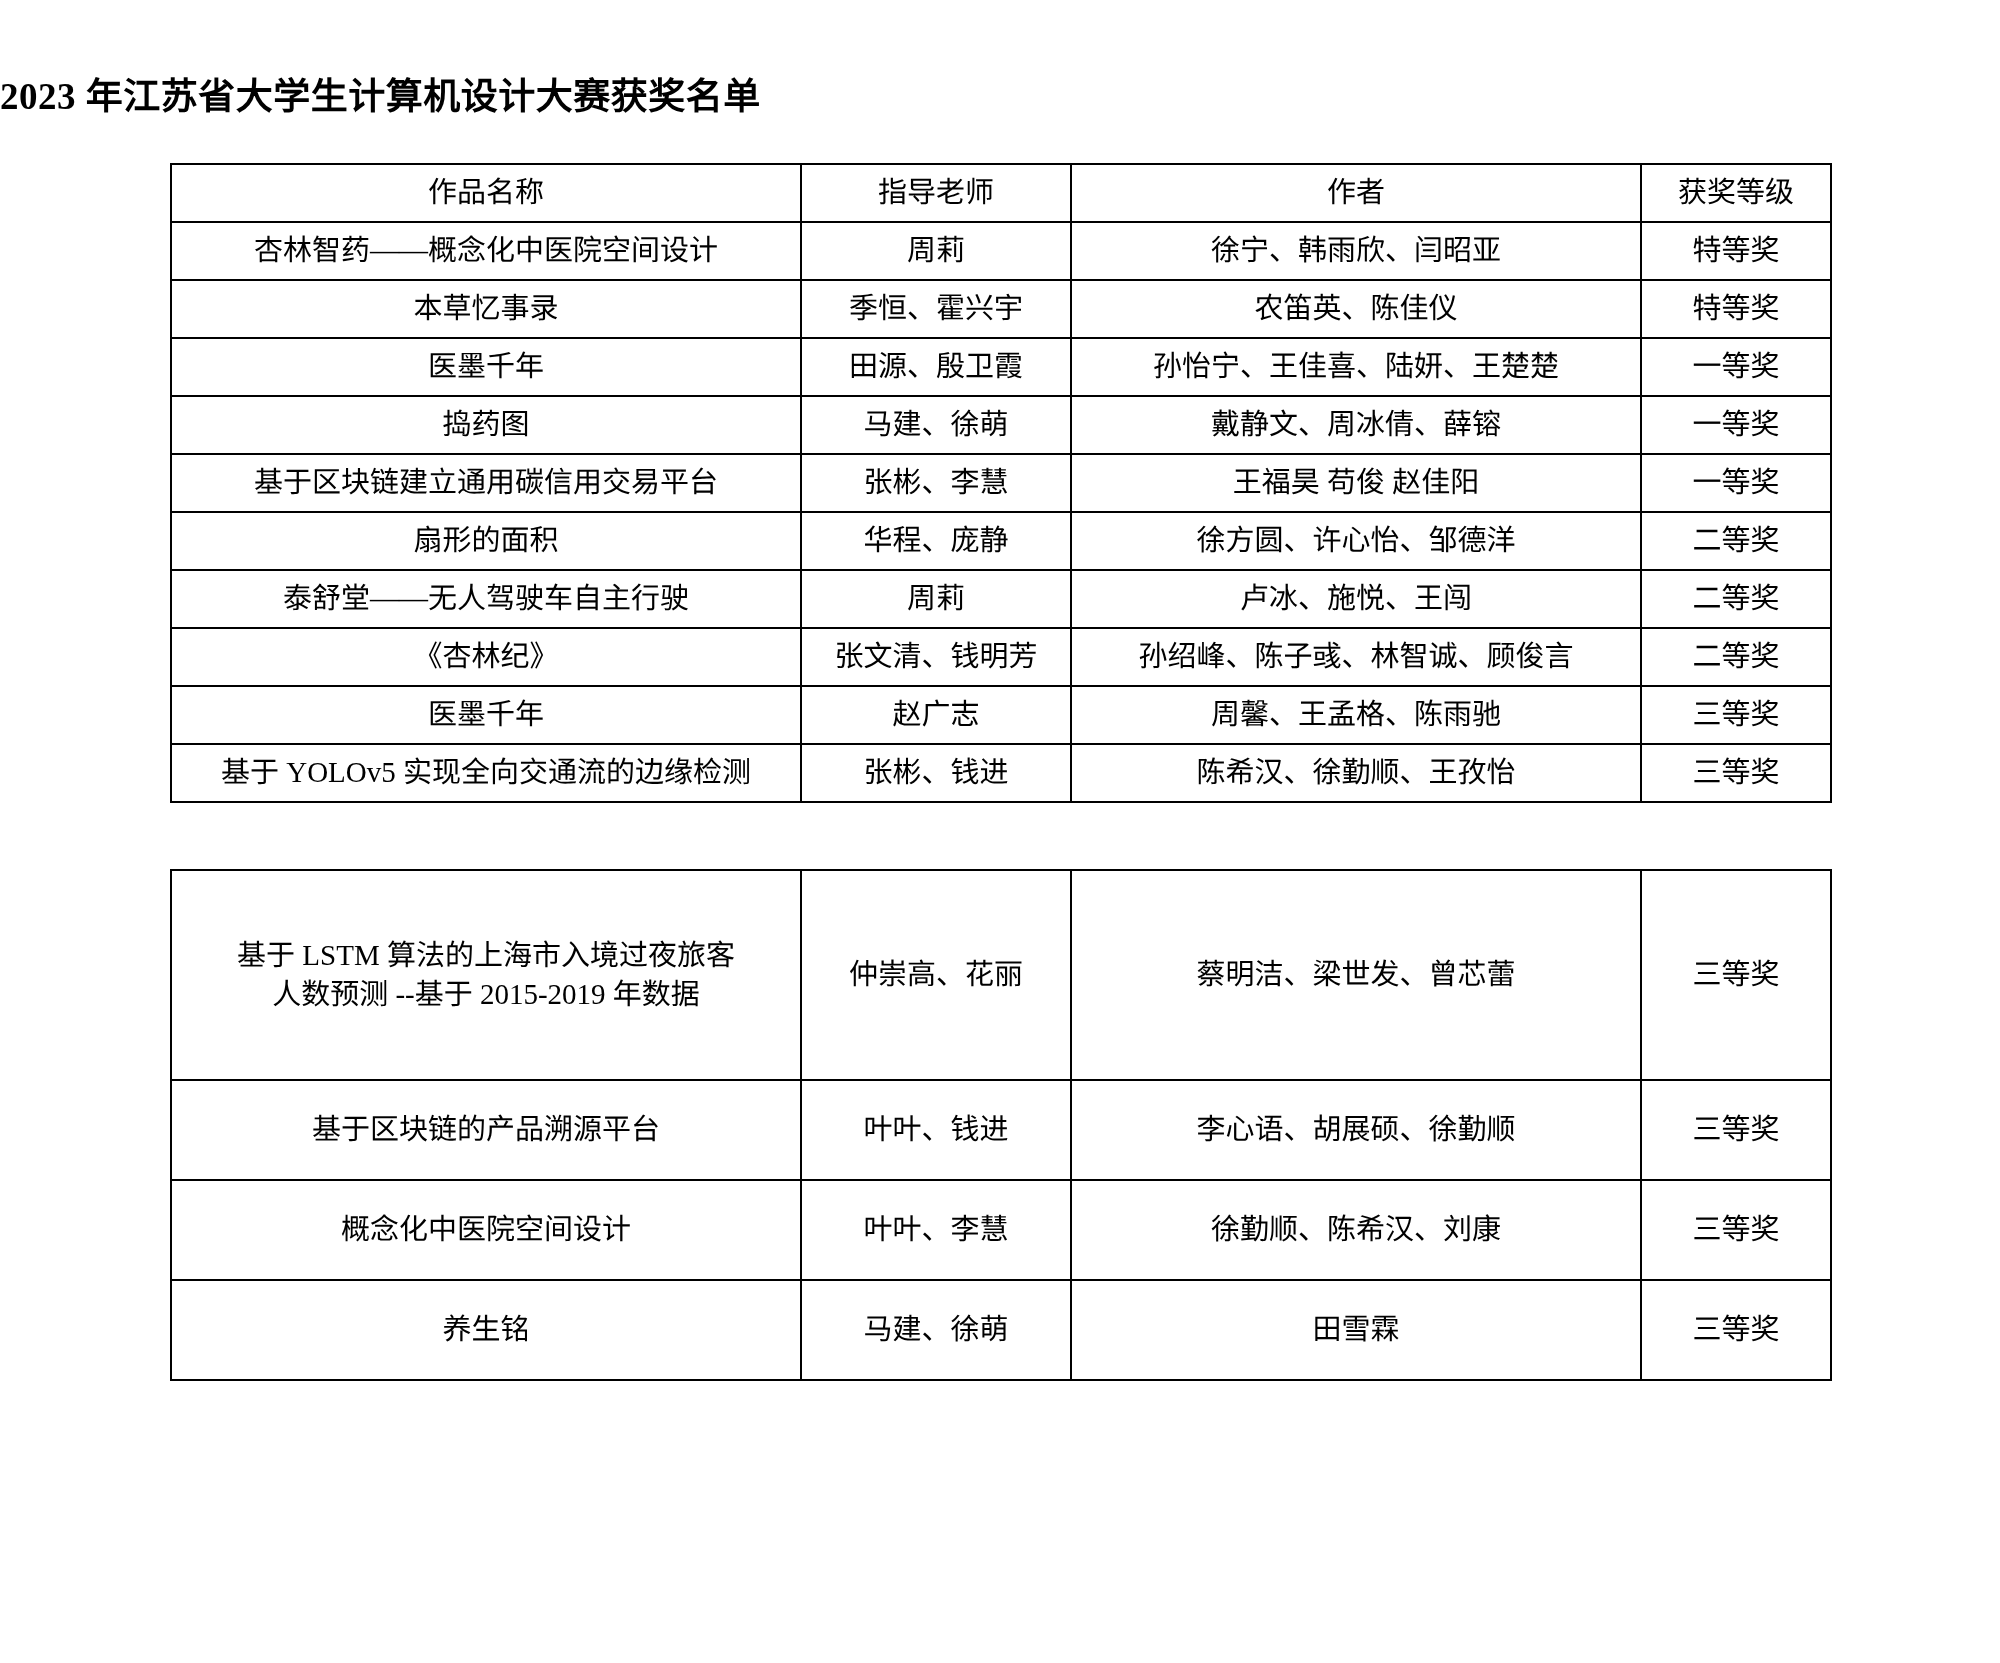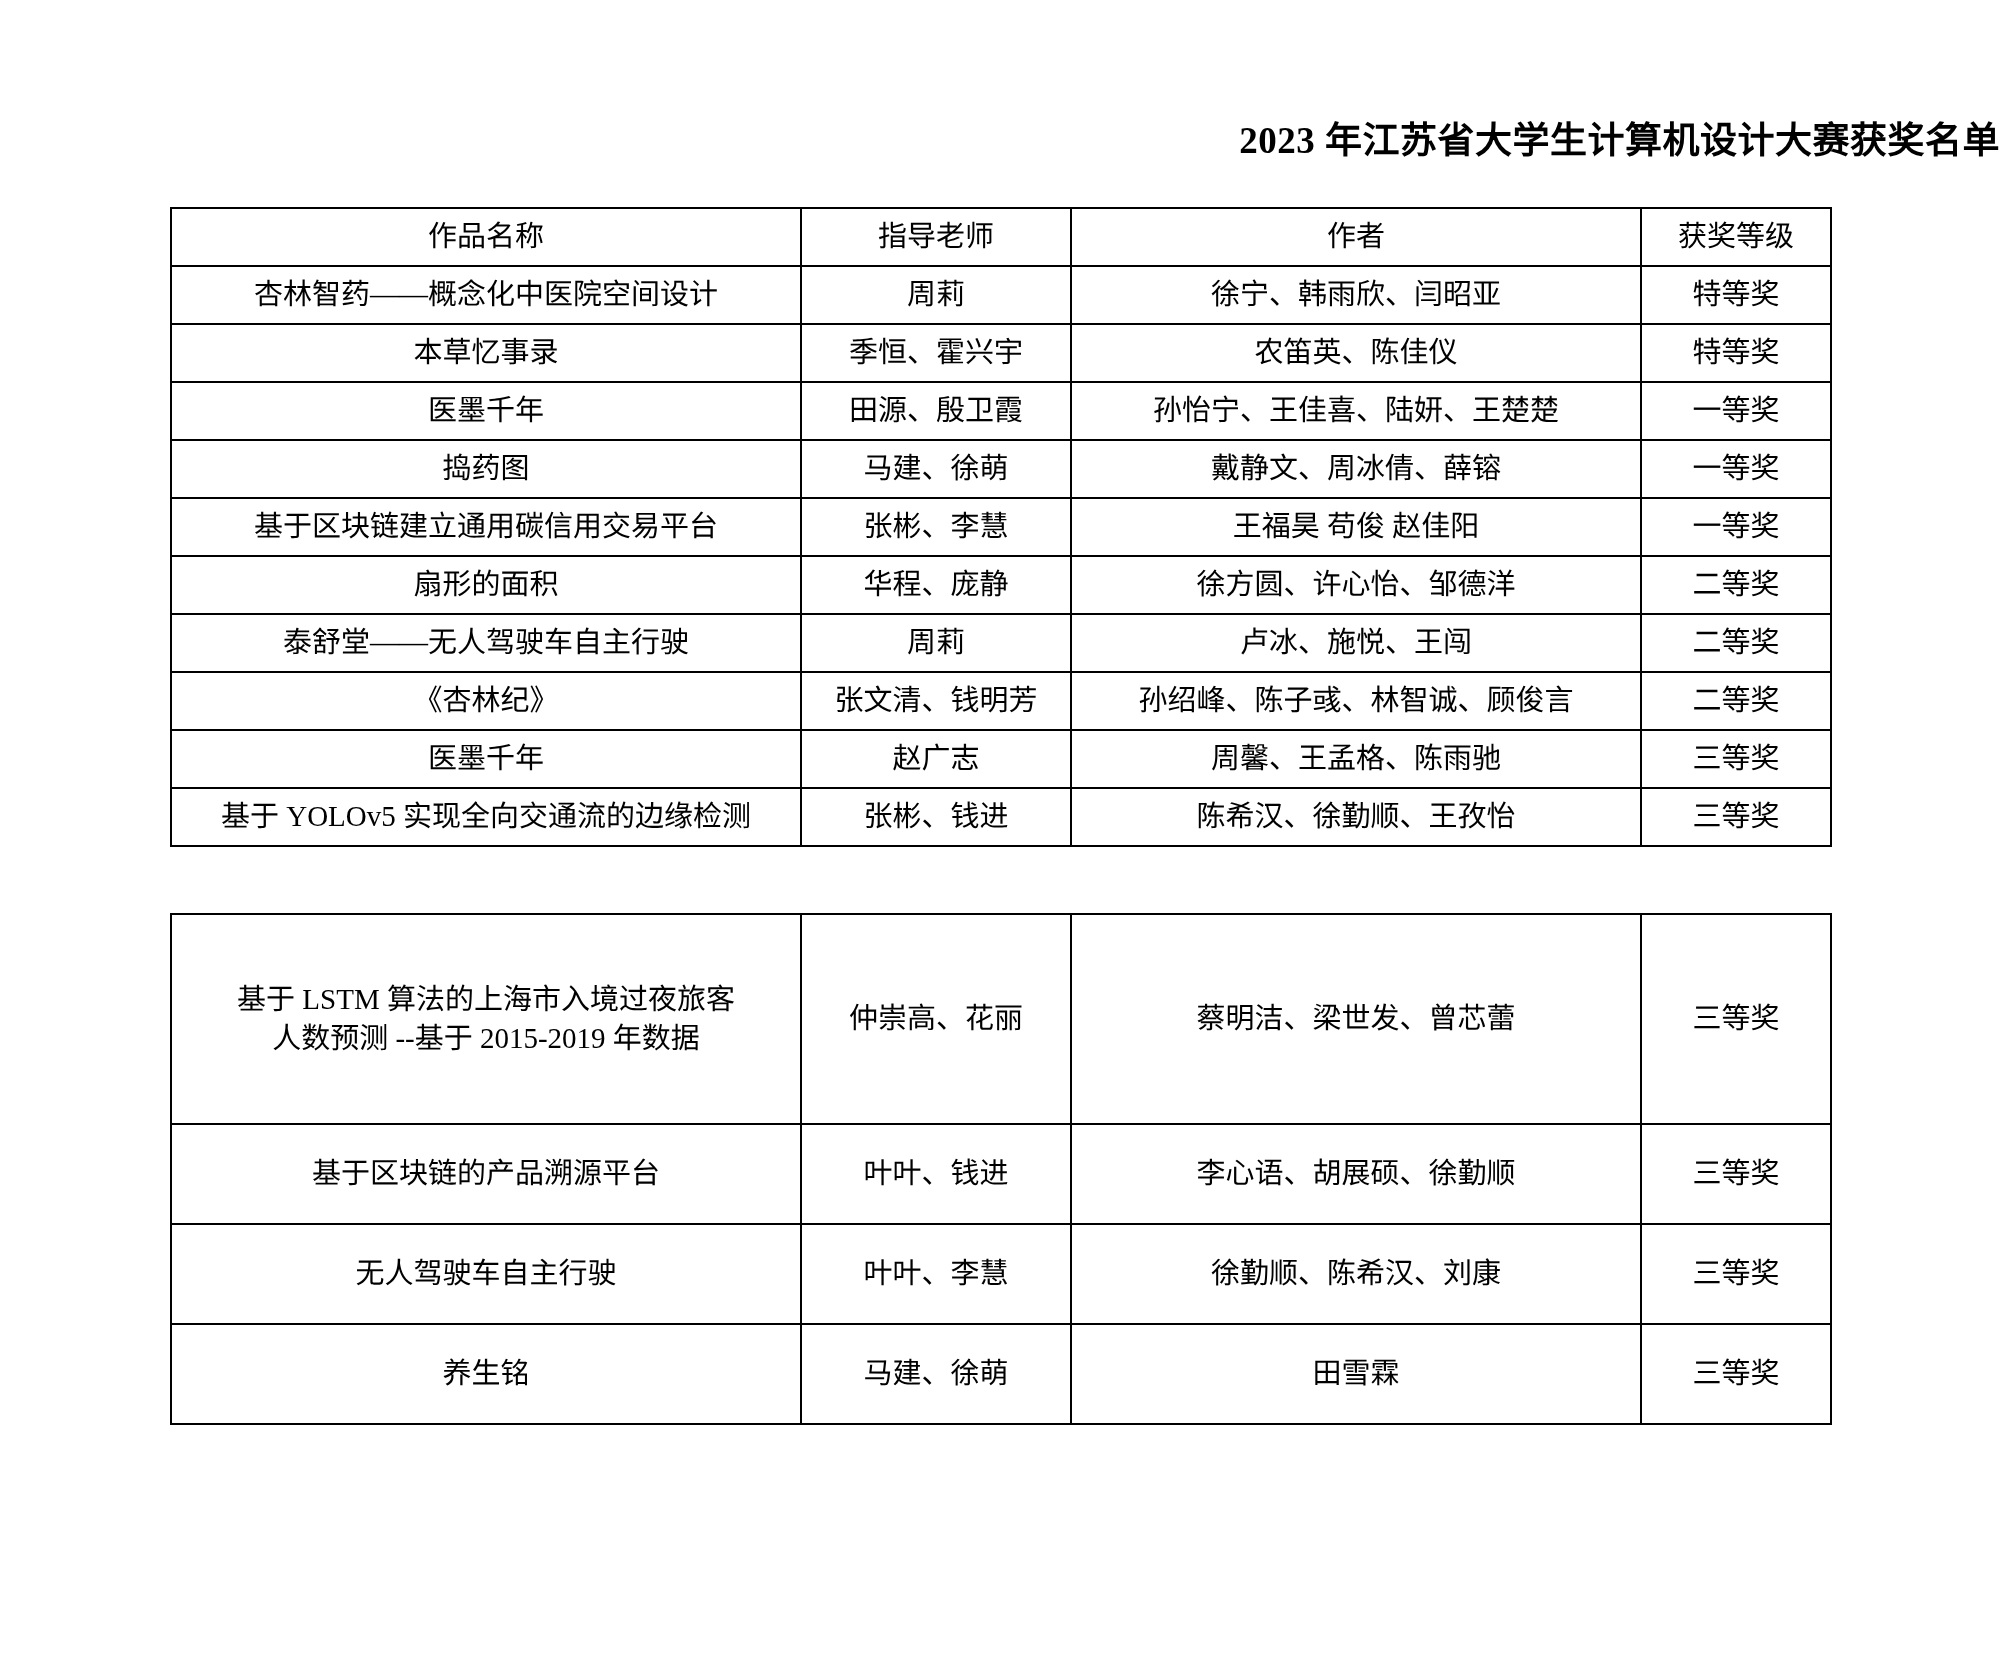--- a/index.html
+++ b/index.html
@@ -15,26 +15,26 @@
     -webkit-font-smoothing: antialiased;
   }
   .page {
     position: relative;
     width: 2000px;
     height: 1663px;
     box-sizing: border-box;
     padding: 0;
   }
   .doc-title {
-    text-align: right;
+    text-align: left;
     font-size: 37px;
     font-weight: 700;
     letter-spacing: 0.5px;
     margin: 0;
-    padding-top: 110px;
+    padding-top: 66px;
     padding-bottom: 26px;
     font-family: "Liberation Serif", "DejaVu Serif", serif;
   }
   .table-wrap {
     width: 1660px;
     margin: 17px auto;
   }
   table.award-table {
     border-collapse: collapse;
     table-layout: fixed;
@@ -183,21 +183,21 @@
           <td>蔡明洁、梁世发、曾芯蕾</td>
           <td>三等奖</td>
         </tr>
         <tr class="row-big">
           <td>基于区块链的产品溯源平台</td>
           <td>叶叶、钱进</td>
           <td>李心语、胡展硕、徐勤顺</td>
           <td>三等奖</td>
         </tr>
         <tr class="row-big">
-          <td>无人驾驶车自主行驶</td>
+          <td>概念化中医院空间设计</td>
           <td>叶叶、李慧</td>
           <td>徐勤顺、陈希汉、刘康</td>
           <td>三等奖</td>
         </tr>
         <tr class="row-big">
           <td>养生铭</td>
           <td>马建、徐萌</td>
           <td>田雪霖</td>
           <td>三等奖</td>
         </tr>

